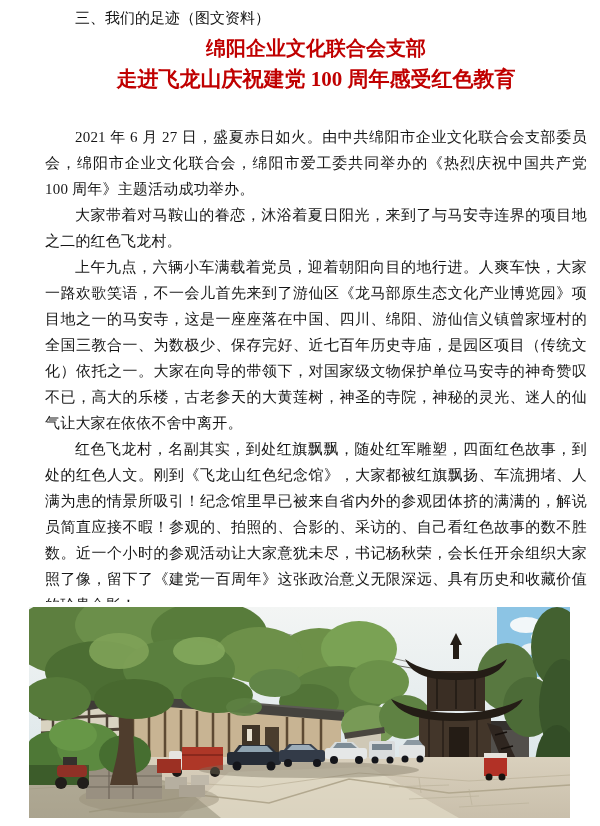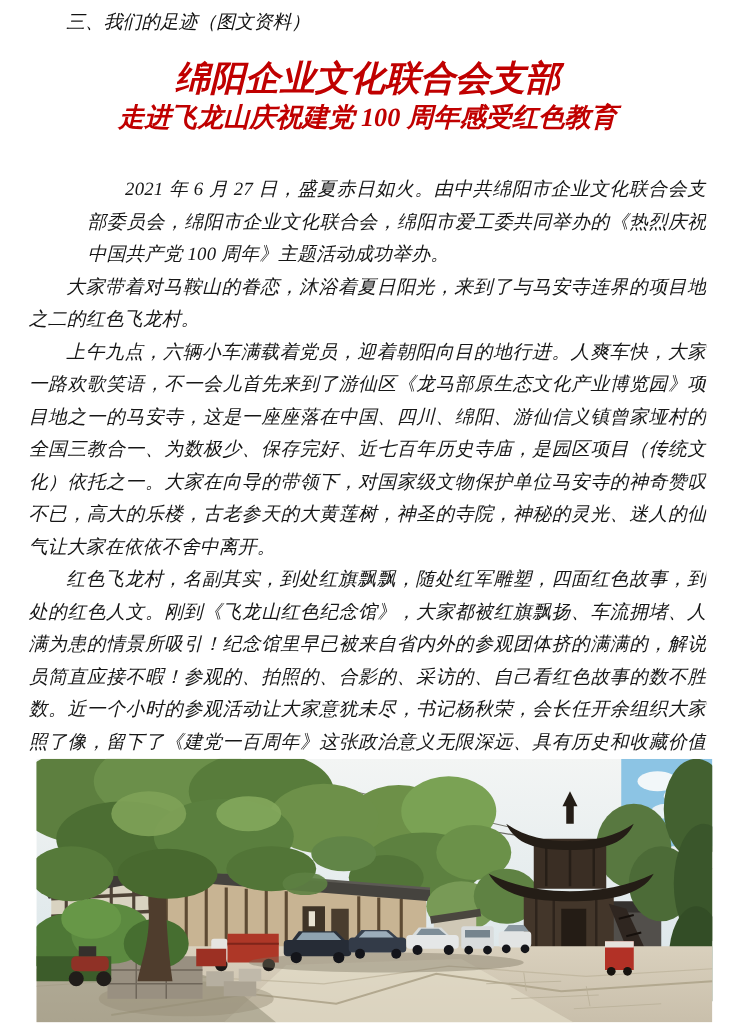--- a/index.html
+++ b/index.html
@@ -5,46 +5,45 @@
   html,body{margin:0;padding:0;background:#ffffff;}
   .page{
     position:relative;
     width:600px;height:826px;
     background:#ffffff;
     font-family:"Liberation Serif","DejaVu Serif",serif;
     color:#161616;
     overflow:hidden;
   }
   .text-area{
-    position:absolute;left:23px;top:6px;width:542px;height:596px;
+    position:absolute;left:45px;top:6px;width:542px;height:596px;
     overflow:hidden;
-    font-style:italic;
   }
   .section-heading{
     font-size:15px;line-height:25px;
     text-indent:2em;
     margin:0 0 2px 0;
     color:#111;
   }
   .doc-title{
     text-align:center;
     font-weight:bold;
     color:#c00000;
     margin:0;
   }
-  .doc-title.line1{font-size:28px;line-height:31px;margin-top:17px;}
+  .doc-title.line1{font-size:20px;line-height:31px;margin-top:2px;}
   .doc-title.line2{font-size:21px;line-height:31px;margin-bottom:12px;}
   .body-par{
     font-size:15px;line-height:26px;
     text-align:justify;
     text-indent:2em;
     margin:0;
     letter-spacing:0.2px;
   }
-  .body-par.first{margin-top:29px;margin-left:47px;}
+  .body-par.first{margin-top:29px;}
   .photo-wrap{
     position:absolute;left:29px;top:607px;width:541px;height:211px;
     overflow:hidden;
   }
   .photo-wrap svg{display:block;}
 </style>
 </head>
 <body>
 
 <div class="page">

